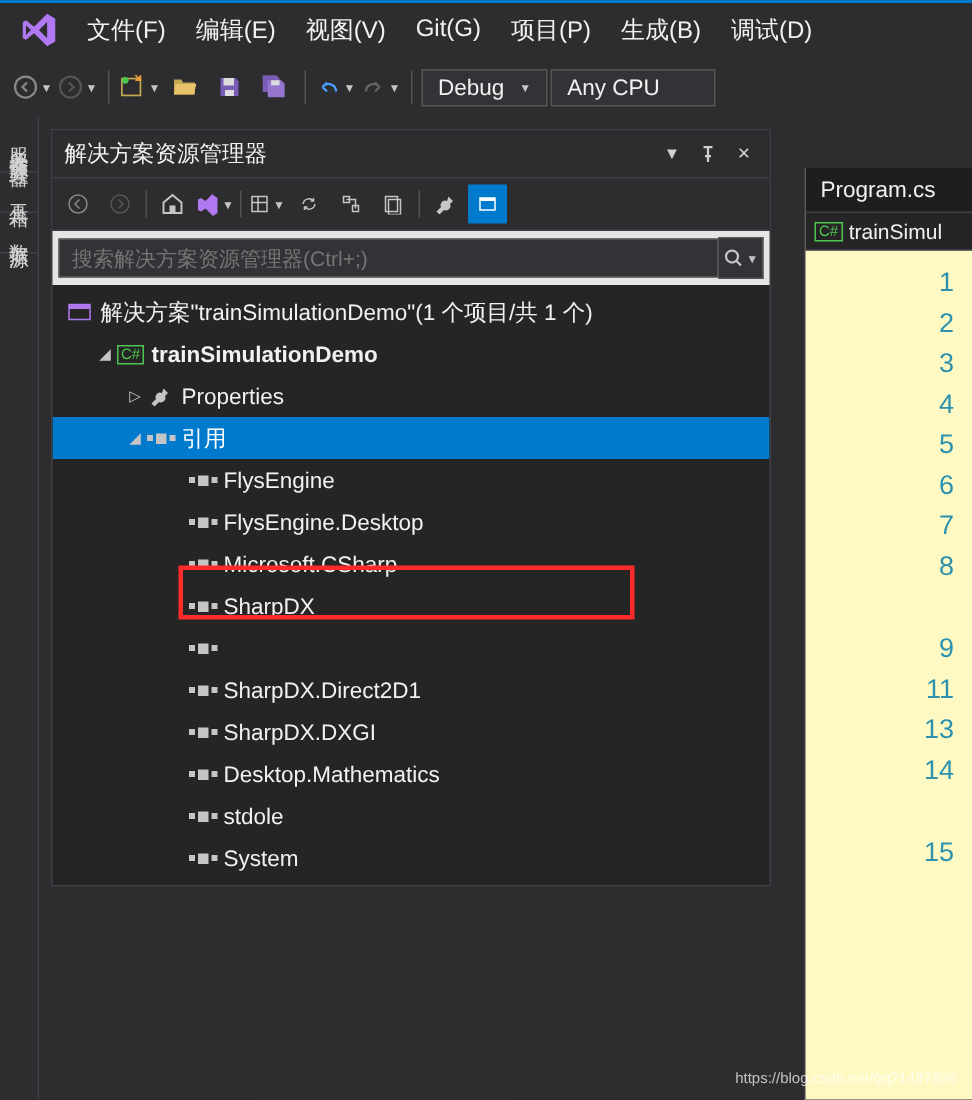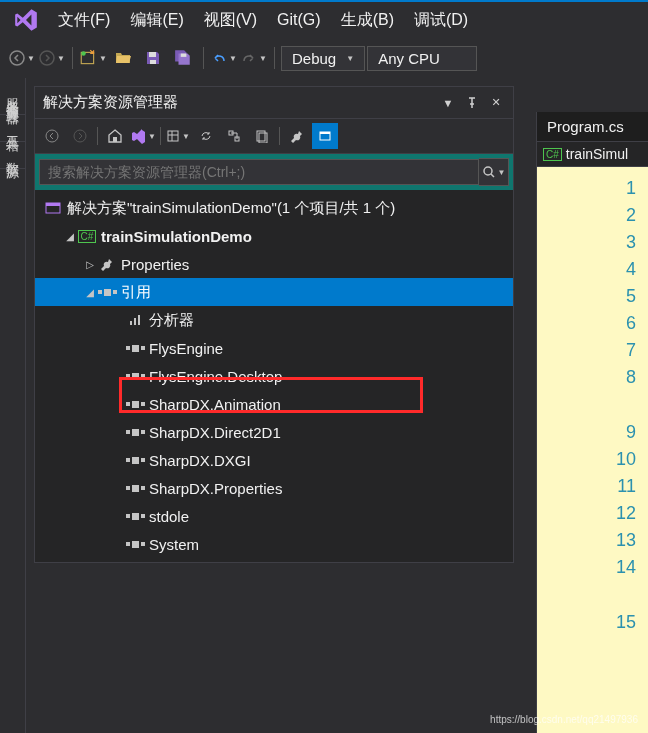--- a/index.html
+++ b/index.html
@@ -27,21 +27,21 @@
     .solution-panel { width: 480px; background: #252526; border: 1px solid #3f3f46; display: flex; flex-direction: column; }
     .panel-title { display: flex; align-items: center; background: #2d2d30; padding: 6px 8px; font-size: 15px; }
     .panel-title-text { flex: 1; }
     .panel-title-icon { width: 18px; height: 18px; margin-left: 6px; cursor: pointer; color: #d0d0d0; display: flex; align-items: center; justify-content: center; font-size: 11px; }
     
     .panel-toolbar { display: flex; align-items: center; background: #2d2d30; padding: 4px; gap: 2px; border-top: 1px solid #3f3f46; border-bottom: 1px solid #3f3f46; }
     .pt-btn { width: 26px; height: 26px; display: flex; align-items: center; justify-content: center; color: #c5c5c5; cursor: pointer; }
     .pt-btn.active { background: #007acc; color: #fff; }
     .pt-sep { width: 1px; height: 18px; background: #555; margin: 0 2px; }
     
-    .search-row { display: flex; align-items: center; padding: 4px; background: #0f766e; }
+    .search-row { display: flex; align-items: center; padding: 4px; background: #e5e5e5; }
     .search-input { flex: 1; background: #333337; border: 1px solid #555; color: #999; padding: 4px 8px; font-size: 14px; }
     .search-icon-btn { width: 30px; height: 28px; display: flex; align-items: center; justify-content: center; color: #c5c5c5; cursor: pointer; border: 1px solid #555; border-left: none; background: #333337; }
     
     .tree { flex: 1; overflow: auto; padding: 4px 0; font-size: 15px; }
     .tree-row { display: flex; align-items: center; padding: 2px 0 2px 8px; white-space: nowrap; cursor: pointer; height: 28px; }
     .tree-row.selected { background: #007acc; color: #fff; }
     .tree-expander { width: 14px; font-size: 10px; color: #c5c5c5; display: inline-block; text-align: center; }
     .tree-icon { width: 20px; display: inline-flex; align-items: center; justify-content: center; margin-right: 4px; font-size: 13px; }
     .tree-label { }
     .tree-label.bold { font-weight: bold; }
@@ -73,20 +73,21 @@
 <div class="menubar">
   <div class="vs-logo">
     <svg width="26" height="26" viewBox="0 0 24 24">
         <path fill="#b179f1" d="M17 2l5 3v14l-5 3-8-8-5 4-2-1V7l2-1 5 4 8-8zm0 5l-5 5 5 5V7zM4 9v6l3-3-3-3z"></path>
       </svg>
   </div>
   <div class="menu-item">文件(F)</div>
   <div class="menu-item">编辑(E)</div>
   <div class="menu-item">视图(V)</div>
   <div class="menu-item">Git(G)</div>
+  <div class="menu-item">项目(P)</div>
   <div class="menu-item">生成(B)</div>
   <div class="menu-item">调试(D)</div>
 </div>
 
 <div class="toolbar">
   <div class="tb-btn">
     <svg width="16" height="16" viewBox="0 0 16 16">
         <circle cx="8" cy="8" r="7" fill="none" stroke="#888" stroke-width="1.5"></circle>
         <path d="M9 5l-3 3 3 3" stroke="#888" stroke-width="1.5" fill="none"></path>
       </svg>
@@ -279,30 +280,20 @@
           <span class="tree-expander">◢</span>
           <span class="tree-icon">
               <span class="ref-glyph">
                 <span></span>
                 <span class="big"></span>
                 <span></span>
               </span>
             </span>
           <span class="tree-label">引用</span>
         </div>
-        <div class="tree-row indent-3">
-          <span class="tree-icon">
-              <svg width="14" height="14" viewBox="0 0 14 14">
-                <rect x="2" y="8" width="2" height="4" fill="#c5c5c5"></rect>
-                <rect x="6" y="5" width="2" height="7" fill="#c5c5c5"></rect>
-                <rect x="10" y="2" width="2" height="10" fill="#c5c5c5"></rect>
-              </svg>
-            </span>
-          <span class="tree-label">分析器</span>
-        </div>
         <div id="ref-list">
             <div class="tree-row indent-3">
               <span class="tree-icon">
                 <span class="ref-glyph">
                   <span></span>
                   <span class="big"></span>
                   <span></span>
                 </span>
               </span>
               <span class="tree-label">FlysEngine</span>
@@ -318,21 +309,40 @@
               <span class="tree-label">FlysEngine.Desktop</span>
             </div>
             <div class="tree-row indent-3">
               <span class="tree-icon">
                 <span class="ref-glyph">
                   <span></span>
                   <span class="big"></span>
                   <span></span>
                 </span>
               </span>
-              <span class="tree-label">SharpDX.Animation</span>
+              <span class="tree-label">Microsoft.CSharp</span>
+            </div>
+            <div class="tree-row indent-3">
+              <span class="tree-icon">
+                <span class="ref-glyph">
+                  <span></span>
+                  <span class="big"></span>
+                  <span></span>
+                </span>
+              </span>
+              <span class="tree-label">SharpDX</span>
+            </div>
+            <div class="tree-row indent-3">
+              <span class="tree-icon">
+                <span class="ref-glyph">
+                  <span></span>
+                  <span class="big"></span>
+                  <span></span>
+                </span>
+              </span>
             </div>
             <div class="tree-row indent-3">
               <span class="tree-icon">
                 <span class="ref-glyph">
                   <span></span>
                   <span class="big"></span>
                   <span></span>
                 </span>
               </span>
               <span class="tree-label">SharpDX.Direct2D1</span>
@@ -348,21 +358,21 @@
               <span class="tree-label">SharpDX.DXGI</span>
             </div>
             <div class="tree-row indent-3">
               <span class="tree-icon">
                 <span class="ref-glyph">
                   <span></span>
                   <span class="big"></span>
                   <span></span>
                 </span>
               </span>
-              <span class="tree-label">SharpDX.Properties</span>
+              <span class="tree-label">Desktop.Mathematics</span>
             </div>
             <div class="tree-row indent-3">
               <span class="tree-icon">
                 <span class="ref-glyph">
                   <span></span>
                   <span class="big"></span>
                   <span></span>
                 </span>
               </span>
               <span class="tree-label">stdole</span>
@@ -393,23 +403,21 @@
       <div>1</div>
       <div>2</div>
       <div>3</div>
       <div>4</div>
       <div>5</div>
       <div>6</div>
       <div>7</div>
       <div>8</div>
       <div class="ln-gap"></div>
       <div>9</div>
-      <div>10</div>
       <div>11</div>
-      <div>12</div>
       <div>13</div>
       <div>14</div>
       <div class="ln-gap"></div>
       <div>15</div>
     </div>
 </div>
 
 <div class="highlight-box" style="left:119px; top:377px; width:304px; height:36px;"></div>
 
 <div class="watermark">https://blog.csdn.net/qq21497936</div>

